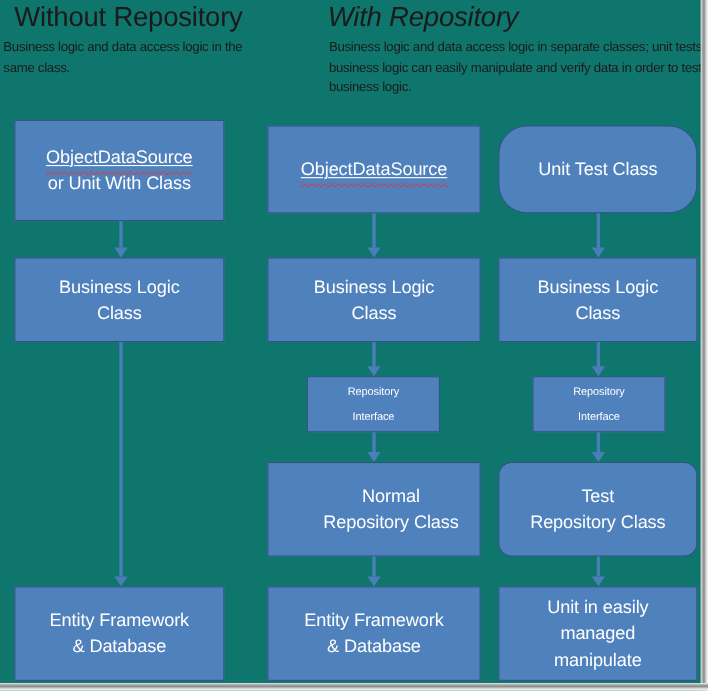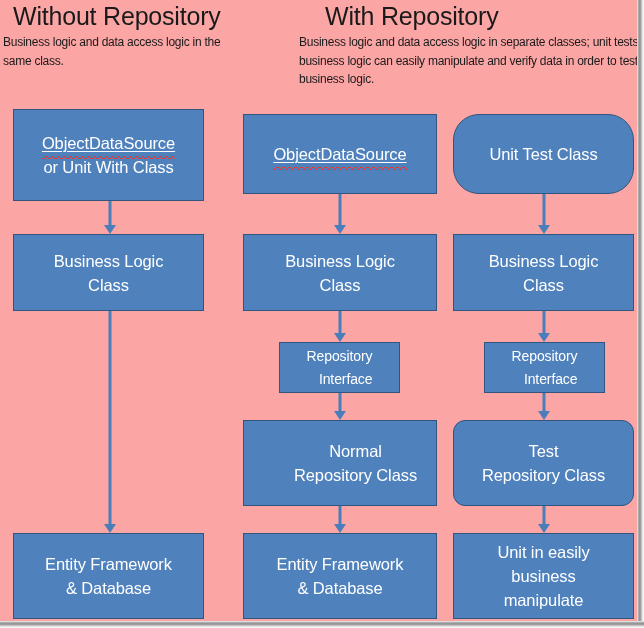--- a/index.html
+++ b/index.html
@@ -6,21 +6,21 @@
   body{
     width:644px;height:628px;
     background:#ffffff;
     font-family:"Liberation Sans","DejaVu Sans",sans-serif;
     overflow:hidden;
   }
   #stage{
     position:relative;
     width:644px;height:628px;
     box-sizing:border-box;
-    background:#fca5a5;
+    background:#0f766e;
   }
 
   
   .frame-right{
     position:absolute;top:0;right:0;width:7px;height:628px;
     background:linear-gradient(to right,#ffffff 0px,#b9b9b9 1px,#8a8a8a 3px,#d9d9d9 5px,#ffffff 7px);
   }
   .frame-bottom{
     position:absolute;left:0;bottom:0;width:644px;height:7px;
     background:linear-gradient(to bottom,#ffffff 0px,#b9b9b9 1px,#8a8a8a 3px,#d9d9d9 5px,#ffffff 7px);
@@ -56,21 +56,21 @@
     align-items:center;
     justify-content:center;
     text-align:center;
     font-size:16.5px;
     line-height:24px;
     letter-spacing:-0.1px;
     font-weight:400;
     padding:2px 4px;
   }
   .box .lines{white-space:pre-line;}
-  .box.small{font-size:14px;line-height:23px;text-align:right;}
+  .box.small{font-size:10px;line-height:23px;}
 
   
   .spell{
     text-decoration:underline;
     text-decoration-color:#ffffff;
     text-decoration-thickness:1.3px;
     text-underline-offset:1.5px;
     position:relative;
     display:inline-block;
   }
@@ -104,21 +104,21 @@
 </style>
 </head>
 <body>
 
 <div id="stage">
 
   <div class="heading" style="left:13px;top:1px;">Without Repository</div>
 
   <div class="subtext" style="left:3px;top:33px;width:228px;">Business logic and data access logic in the same class.</div>
 
-  <div class="heading" style="left:325px;top:1px;">With Repository</div>
+  <div class="heading" style="left:298px;top:1px;font-style:italic;">With Repository</div>
 
   <div class="subtext" style="left:252px;top:33px;width:386px;margin-left:47px;">Business logic and data access logic in separate classes; unit tests for business logic can easily manipulate and verify data in order to test business logic.</div>
 
   <div class="box" style="left:13px;top:109px;width:191px;height:92px;">
     <span class="lines"><span class="spell">ObjectDataSource</span><br><span>or Unit With Class</span></span>
   </div>
 
   <div class="arrow" style="left:102px;top:201px;width:16px;height:33px;">
     <div class="shaft" style="height:24px;"></div>
     <div class="head"></div>
@@ -207,19 +207,19 @@
   <div class="box" style="left:453px;top:420px;width:181px;height:86px;border-radius:12px;">
     <span class="lines"><span>Test</span><br><span>Repository Class</span></span>
   </div>
 
   <div class="arrow" style="left:536px;top:506px;width:16px;height:27px;">
     <div class="shaft" style="height:18px;"></div>
     <div class="head"></div>
   </div>
 
   <div class="box" style="left:453px;top:533px;width:181px;height:86px;">
-    <span class="lines"><span>Unit in easily</span><br><span>business</span><br><span>manipulate</span></span>
+    <span class="lines"><span>Unit in easily</span><br><span>managed</span><br><span>manipulate</span></span>
   </div>
 
   <div class="frame-right"></div>
   <div class="frame-bottom"></div>
 
 </div>
 
 </body></html>

